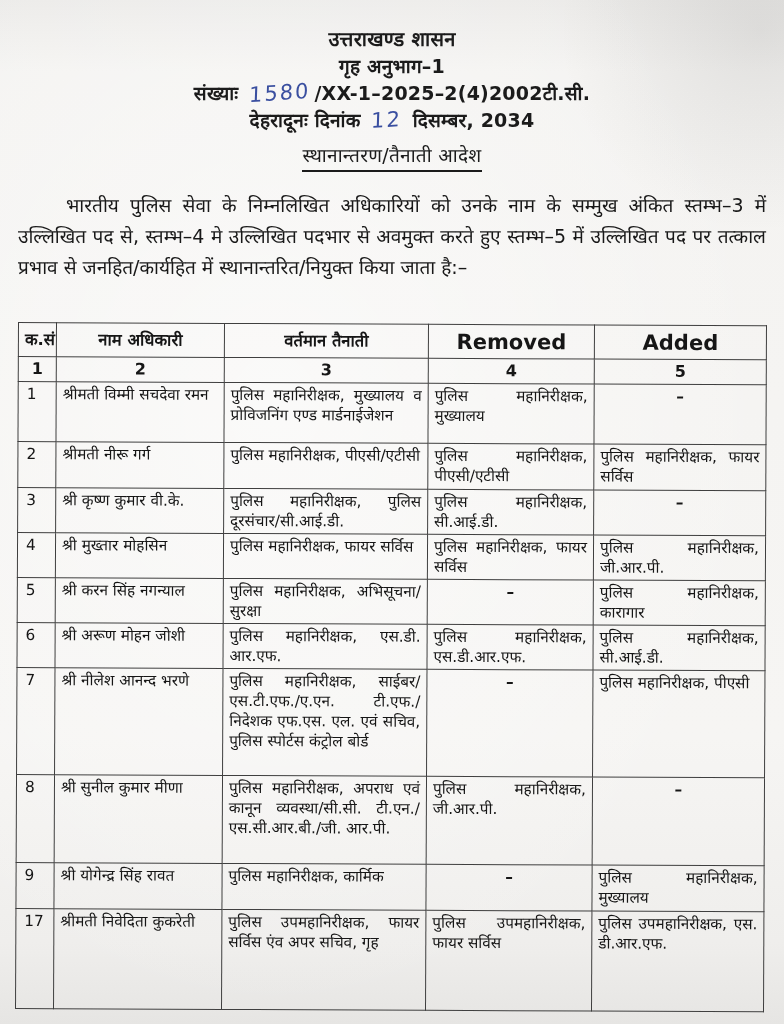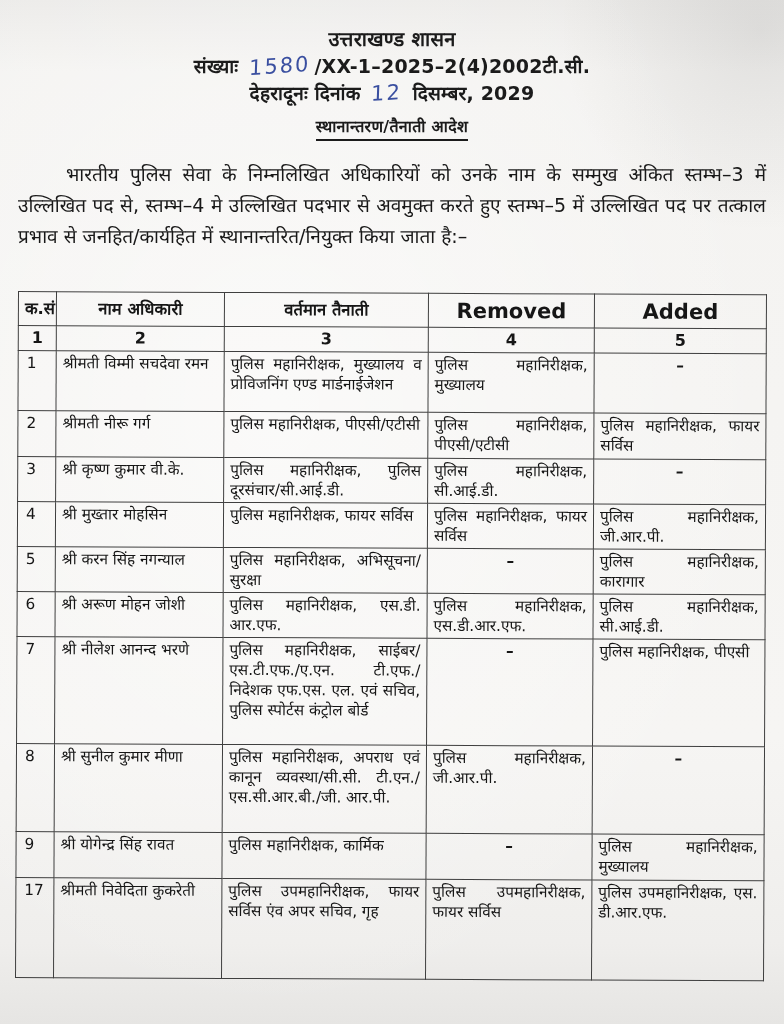--- a/index.html
+++ b/index.html
@@ -20,21 +20,21 @@
   .c{text-align:center;}
   .hdr{font-weight:bold;font-size:19px;line-height:27px;letter-spacing:.2px;}
   .hdr.first{font-size:20px;}
   .hand{
     display:inline-block;color:#3a4fa0;font-weight:normal;
     transform:rotate(-4deg) skewX(-6deg);letter-spacing:2px;
     font-size:21px;padding:0 4px;
   }
   .title-row{margin-top:8px;}
   .title-row .u{
-    display:inline-block;font-weight:bold;font-size:16px;
+    display:inline-block;font-weight:normal;font-size:19px;
     border-bottom:2.2px solid #1b1b1b;padding-bottom:2px;letter-spacing:.3px;
   }
   .intro{
     margin:18px 0 0 0;font-size:19px;line-height:31px;
     text-align:justify;text-indent:48px;color:#181818;
   }
   .tablewrap{margin-top:39px;transform:rotate(0.25deg);transform-origin:0 0;}
   table{
     border-collapse:collapse;width:748px;table-layout:fixed;
     font-size:15.3px;color:#161616;
@@ -62,30 +62,31 @@
   tbody tr:nth-child(9){height:46px;}
   tbody tr:nth-child(10){height:100px;}
 </style>
 </head>
 <body>
 
 <div class="page">
   <div class="doc">
 
     <div class="hdr first c">उत्तराखण्ड शासन</div>
+    <div class="hdr c">गृह अनुभाग–1</div>
 
     <div class="hdr c">
       <span>संख्याः</span>
       <span class="hand">1580</span><span>/XX-1–2025–2(4)2002टी.सी.</span>
     </div>
 
     <div class="hdr c">
       <span>देहरादूनः दिनांक</span>
       <span class="hand">12</span>
-      <span>दिसम्बर, 2029</span>
+      <span>दिसम्बर, 2034</span>
     </div>
 
     <div class="title-row c">
       <span class="u">स्थानान्तरण/तैनाती आदेश</span>
     </div>
 
     <p class="intro">भारतीय पुलिस सेवा के निम्नलिखित अधिकारियों को उनके नाम के सम्मुख अंकित स्तम्भ–3 में उल्लिखित पद से, स्तम्भ–4 मे उल्लिखित पदभार से अवमुक्त करते हुए स्तम्भ–5 में उल्लिखित पद पर तत्काल प्रभाव से जनहित/कार्यहित में स्थानान्तरित/नियुक्त किया जाता है:–</p>
 
     <div class="tablewrap">
       <table id="transfer-table">

